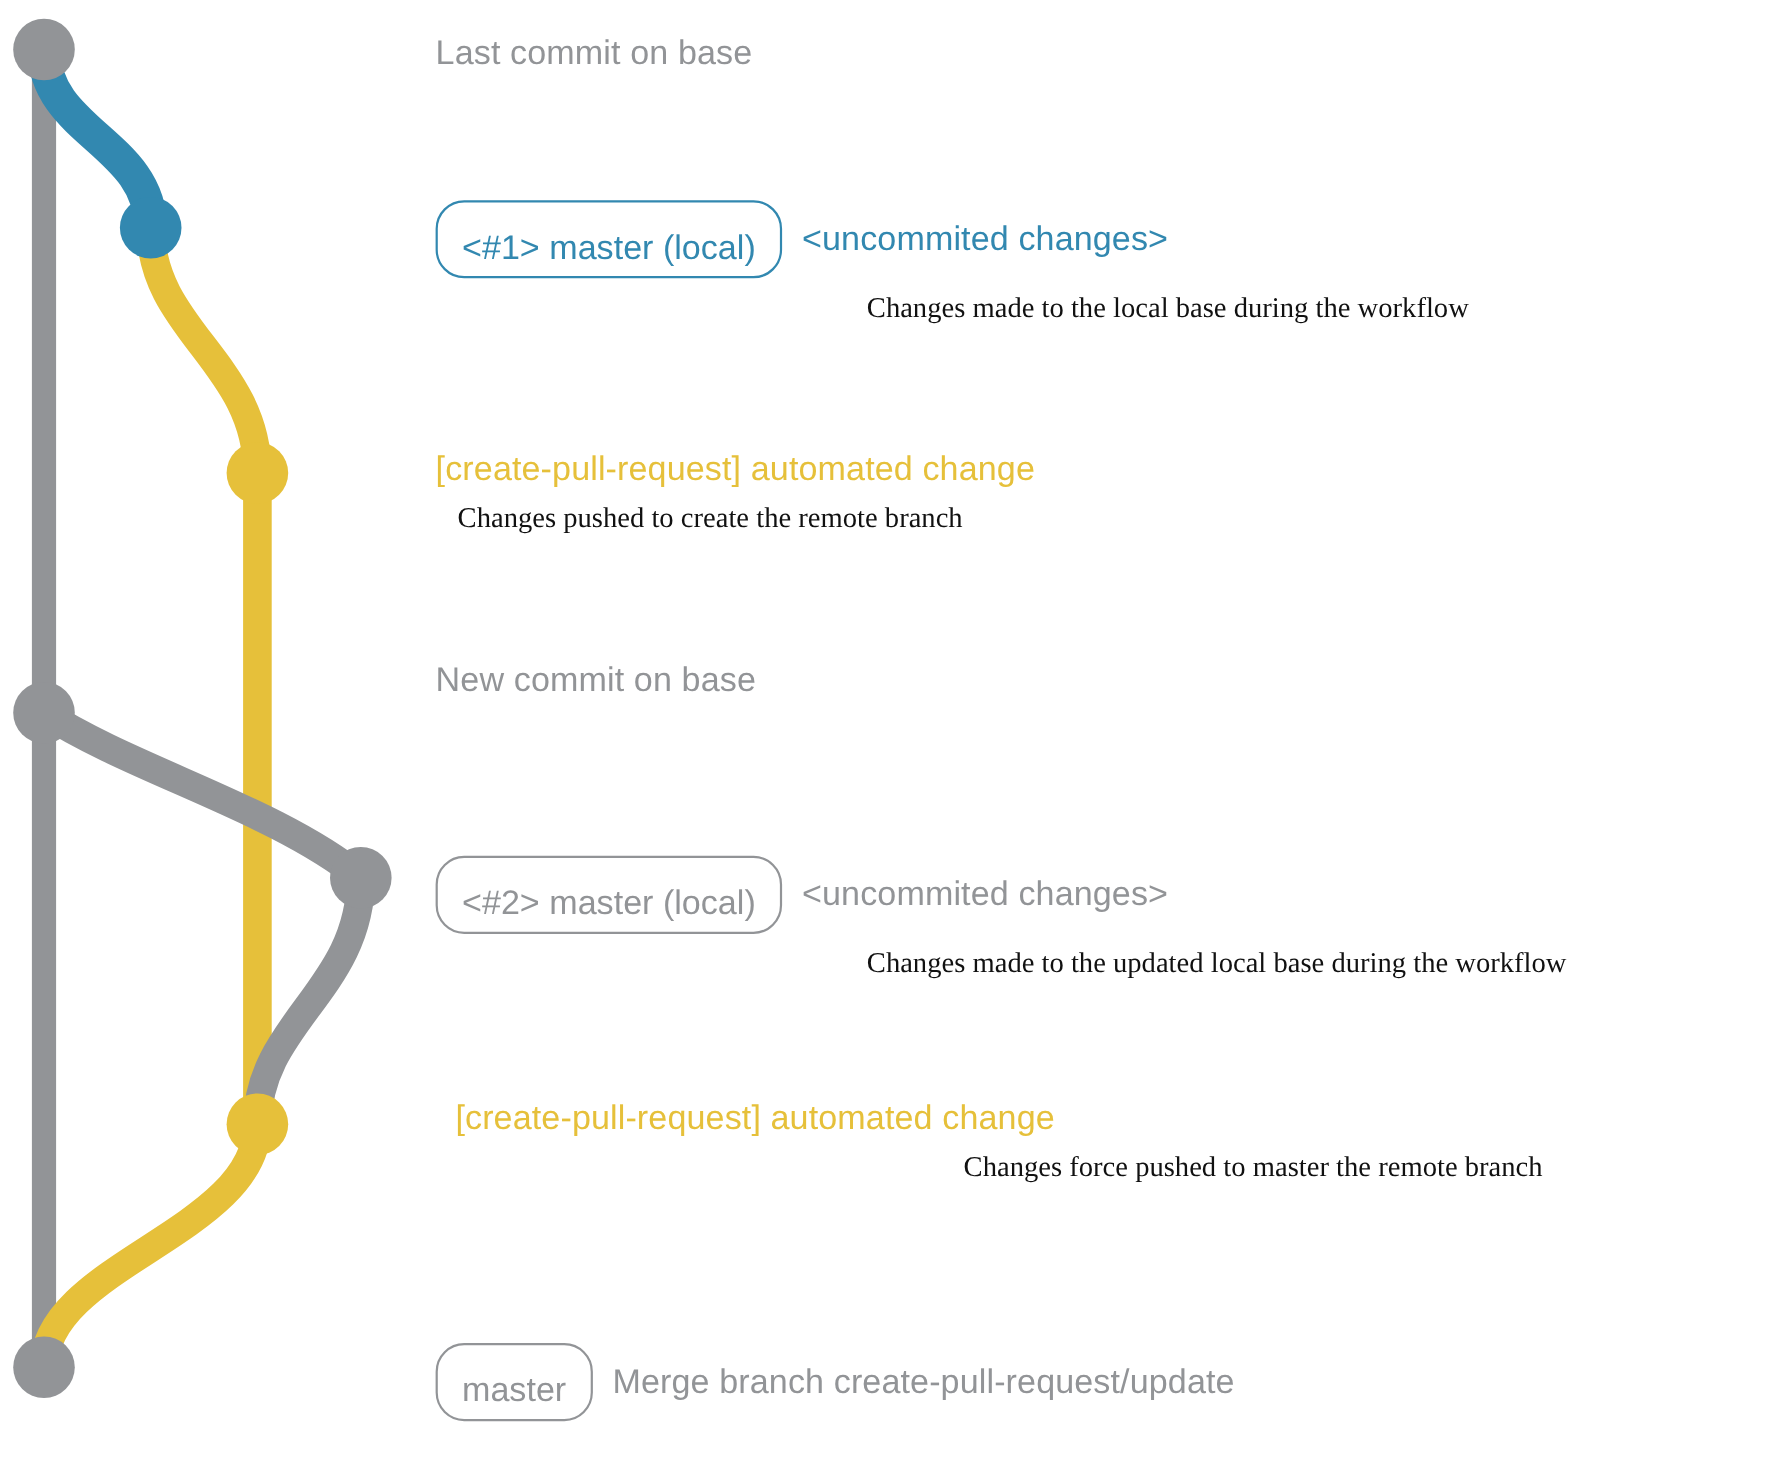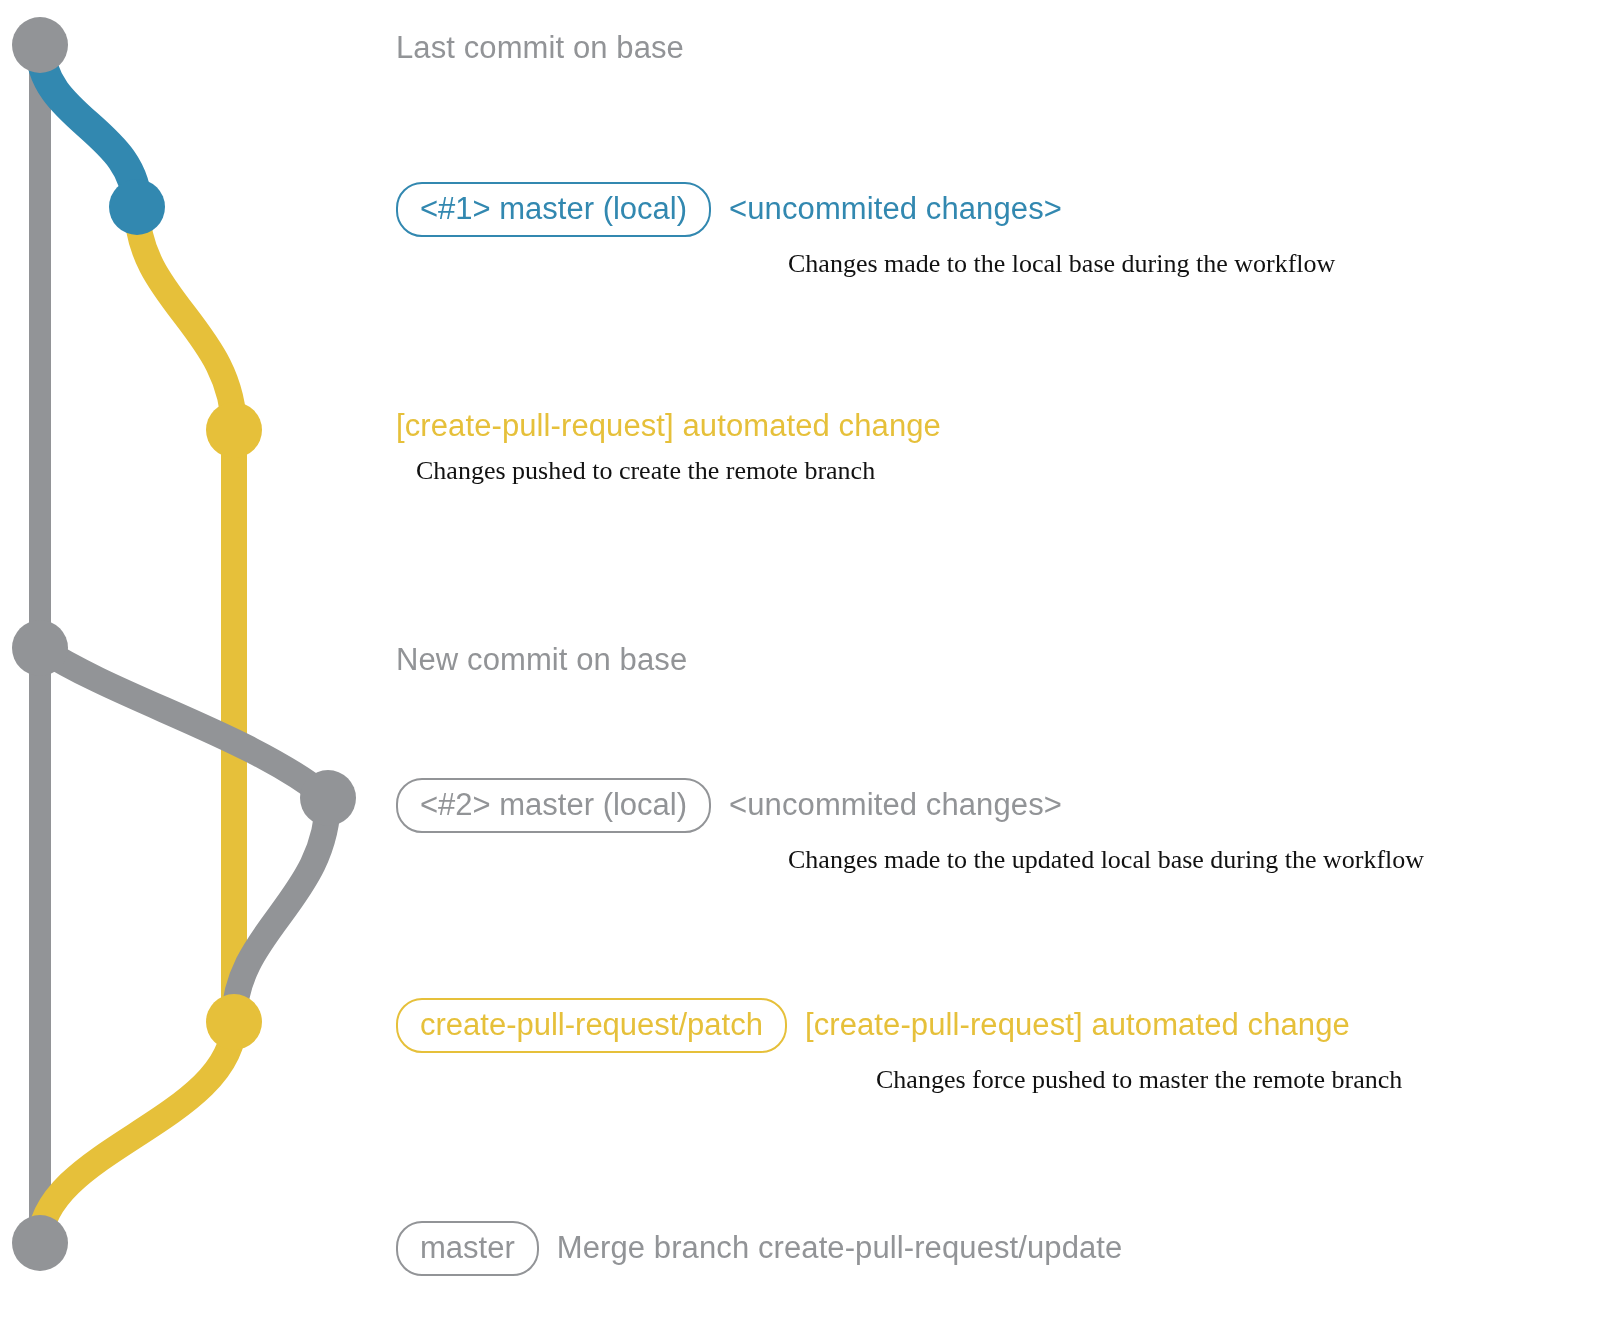--- a/index.html
+++ b/index.html
@@ -54,21 +54,21 @@
   .plain-title {
     font-size: 31px;
     font-family: "Liberation Sans", sans-serif;
     letter-spacing: 0.1px;
   }
 
   .badge {
     display: inline-block;
     border: 2px solid currentColor;
     border-radius: 26px;
-    padding: 9px 22px 9px 22px;
+    padding: 25px 22px 9px 22px;
     font-size: 31px;
     line-height: 1.05;
     font-family: "Liberation Sans", sans-serif;
     background: #ffffff;
   }
 
   .badge-text {
     display: inline-block;
   }
 
@@ -134,39 +134,36 @@
     <div class="desc" style="margin-left:392px;">Changes made to the local base during the workflow</div>
   </div>
 
   <div class="row-stack" style="left:396px; top:408px;">
     <div class="headline">
       <span class="plain-title c-yellow">[create-pull-request] automated change</span>
     </div>
     <div class="desc" style="margin-left:20px;">Changes pushed to create the remote branch</div>
   </div>
 
-  <div class="row" style="left:396px; top:642px;justify-content:flex-end;">
+  <div class="row" style="left:396px; top:600px;justify-content:flex-end;">
     <span class="plain-title c-gray">New commit on base</span>
   </div>
 
   <div class="row-stack" style="left:396px; top:778px;">
     <div class="headline">
       <span class="badge c-gray">
         <span class="badge-text">&lt;#2&gt; master (local)</span>
       </span>
       <span class="commit-msg c-gray">&lt;uncommited changes&gt;</span>
     </div>
     <div class="desc" style="margin-left:392px;">Changes made to the updated local base during the workflow</div>
   </div>
 
   <div class="row-stack" style="left:396px; top:998px;">
     <div class="headline">
-      <span class="badge c-yellow">
-        <span class="badge-text">create-pull-request/patch</span>
-      </span>
       <span class="commit-msg c-yellow">[create-pull-request] automated change</span>
     </div>
     <div class="desc" style="margin-left:480px;">Changes force pushed to master the remote branch</div>
   </div>
 
   <div class="row" style="left:396px; top:1221px;">
     <span class="badge c-gray">
       <span class="badge-text">master</span>
     </span>
     <span class="commit-msg c-gray">Merge branch create-pull-request/update</span>

